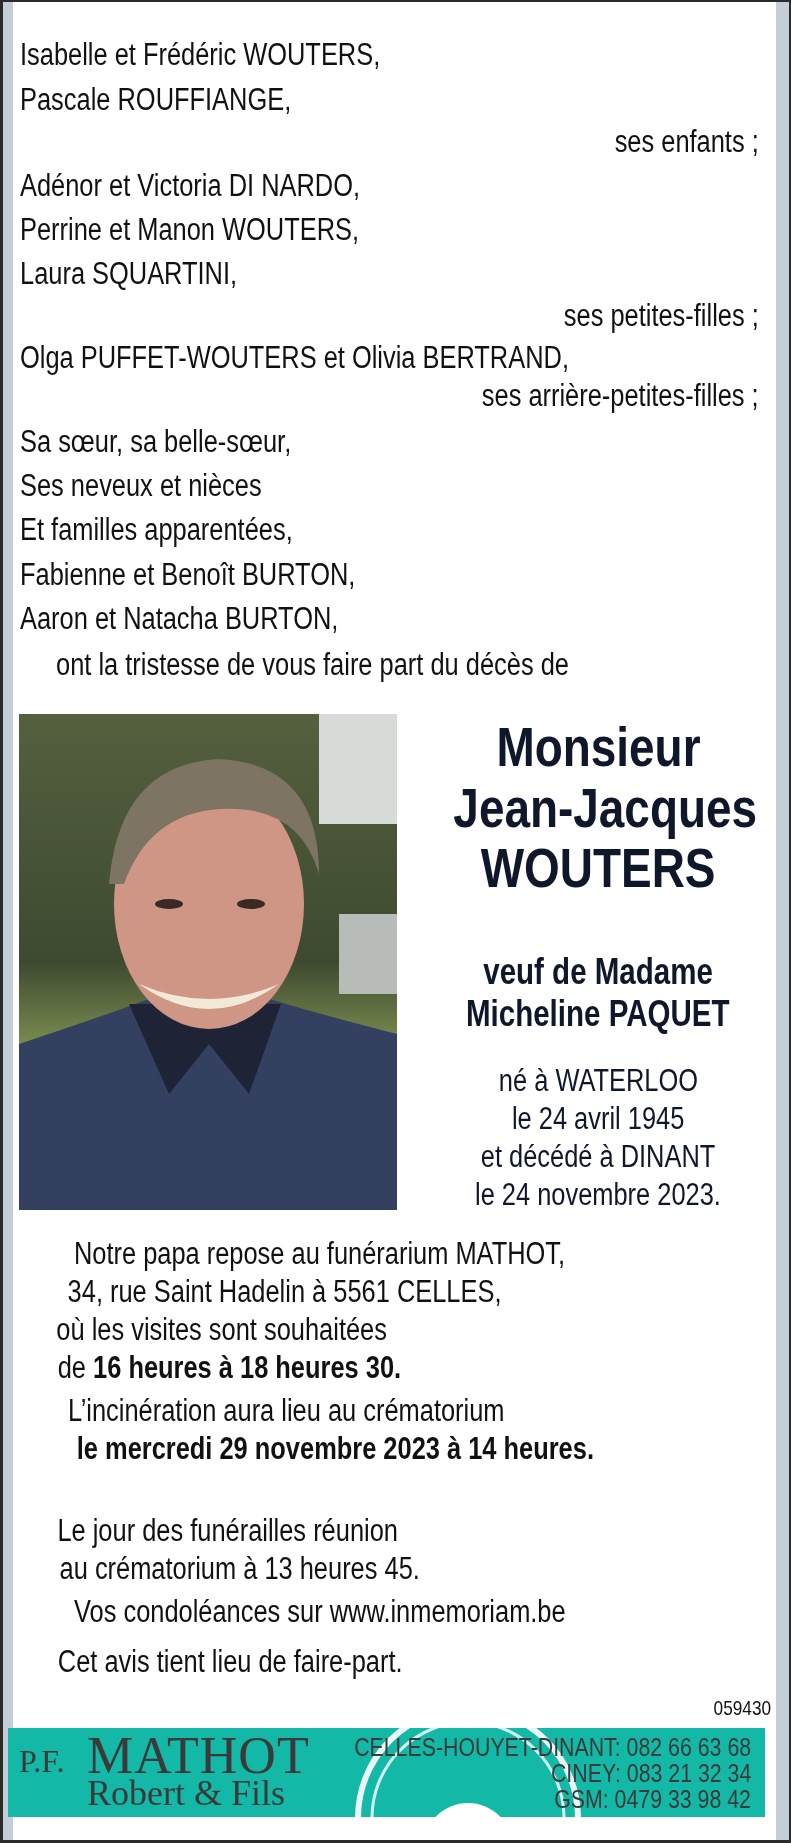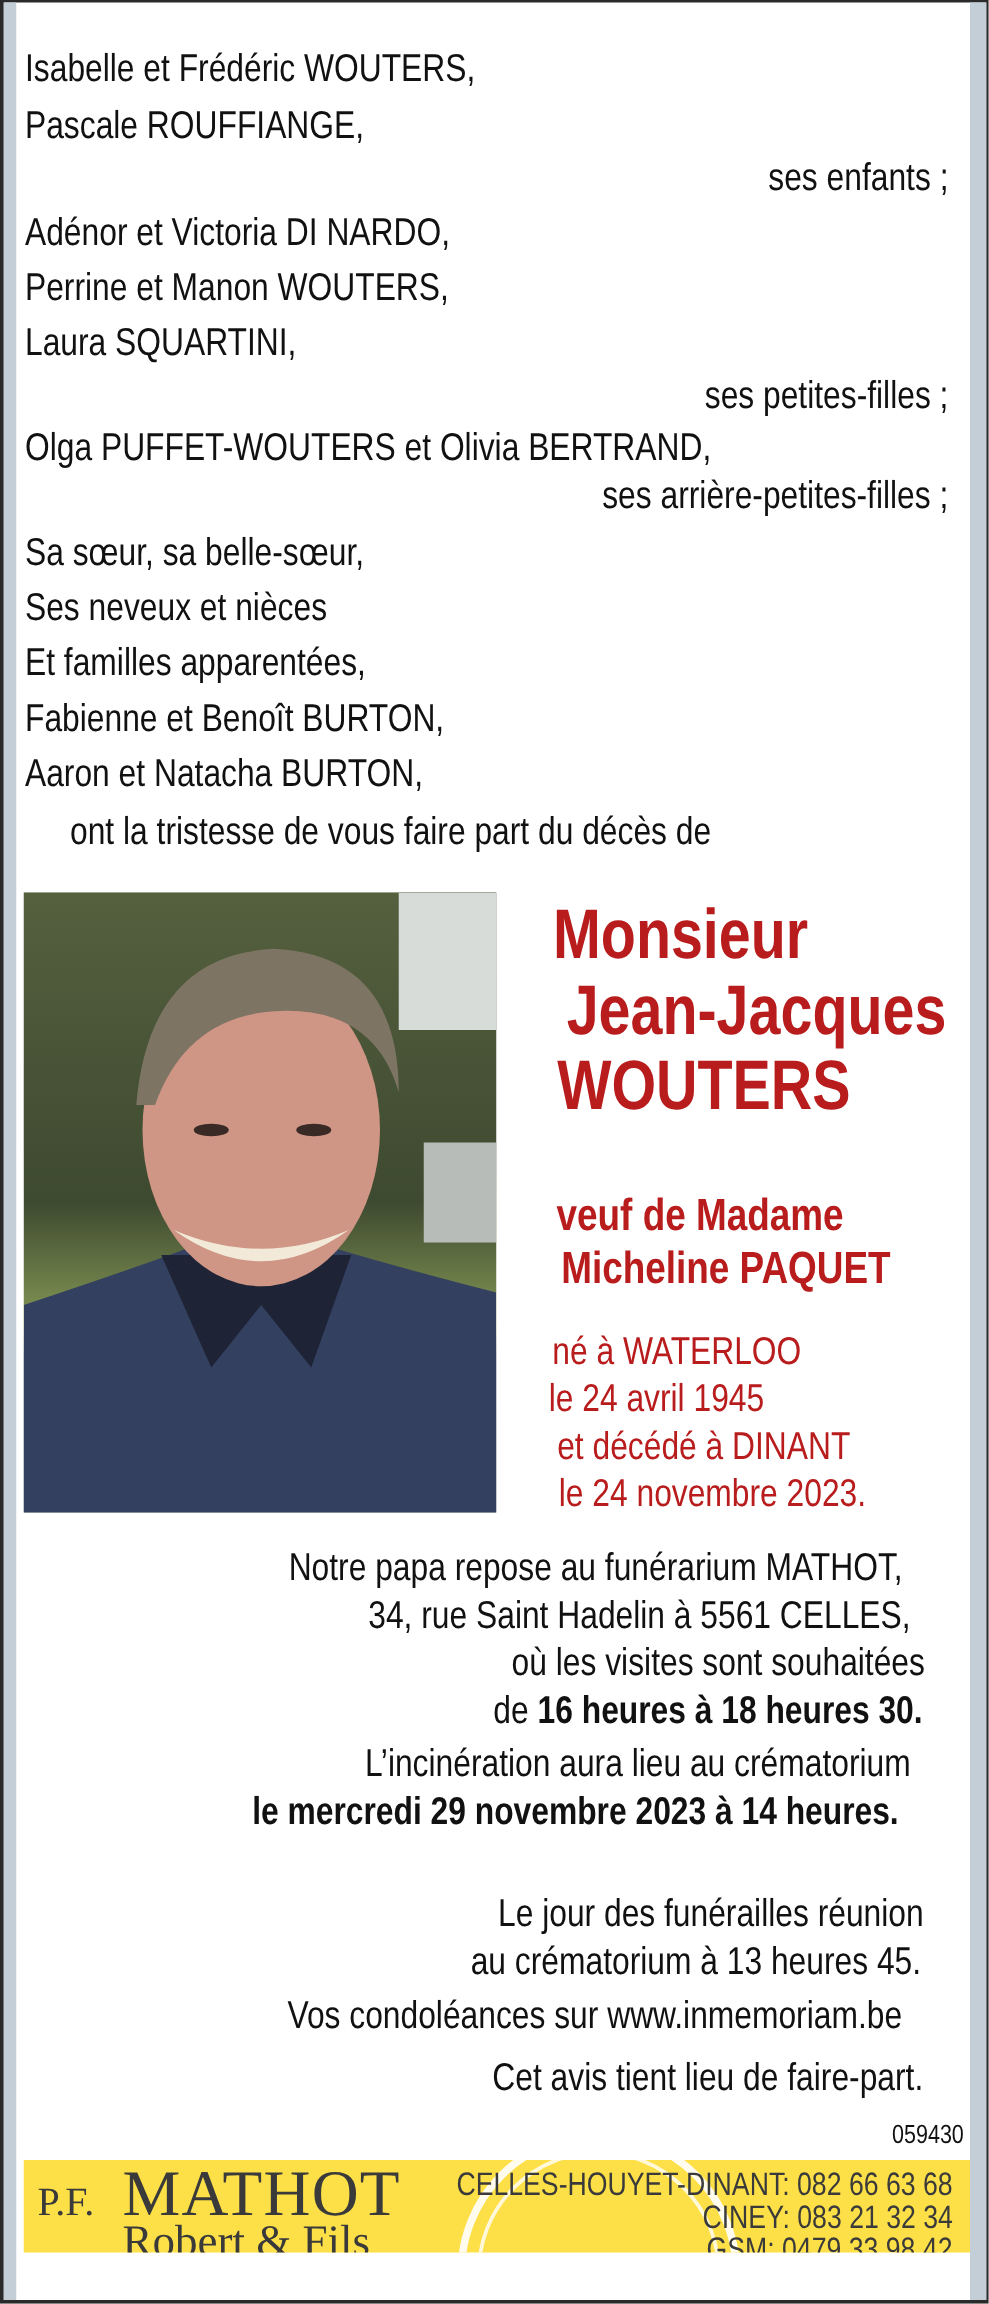--- a/index.html
+++ b/index.html
@@ -21,25 +21,25 @@
 
   .line { position: absolute; font-size: 31px; line-height: 40px; white-space: nowrap; }
   .line.left { left: 20px; text-align: center; }
   .line.right { right: 32px; }
 
   .photo {
     position: absolute; left: 19px; top: 714px; width: 378px; height: 496px; overflow: hidden;
     background: linear-gradient(180deg, #4b5a3c 0%, #3f4e33 40%, #6f7f4a 62%, #8a9a5a 70%, #2f3d5e 75%, #2c3a5c 100%);
   }
 
-  .headline { position: absolute; left: 420px; width: 356px; text-align: left; font-weight: bold; color: #b91c1c; }
-  .center-block { position: absolute; left: 20px; width: 756px; text-align: right; }
+  .headline { position: absolute; left: 420px; width: 356px; text-align: center; font-weight: bold; color: #0f172a; }
+  .center-block { position: absolute; left: 20px; width: 756px; text-align: left; }
 
   .footer-band {
-    position: absolute; left: 19px; top: 1728px; width: 757px; height: 74px; background: #fde047; overflow: hidden;
+    position: absolute; left: 8px; top: 1728px; width: 757px; height: 89px; background: #14b8a6; overflow: hidden;
   }
 </style>
 </head>
 <body>
 
 <div class="frame"></div>
 <div class="stripe-left"></div>
 <div class="stripe-right"></div>
 
 <div class="line left" style="top:35px"><span class="narrow">Isabelle et Frédéric WOUTERS,</span></div>

